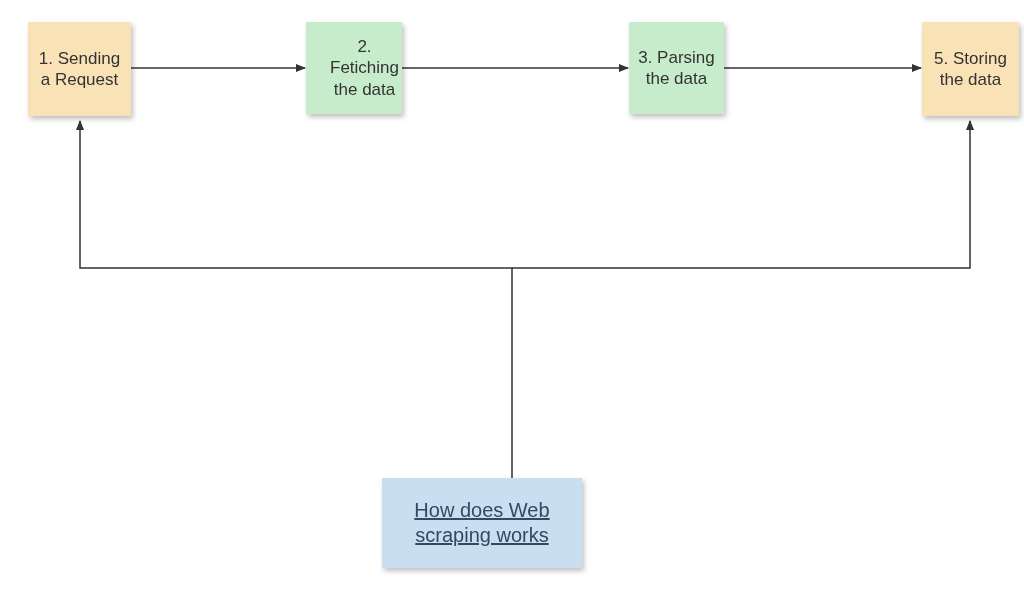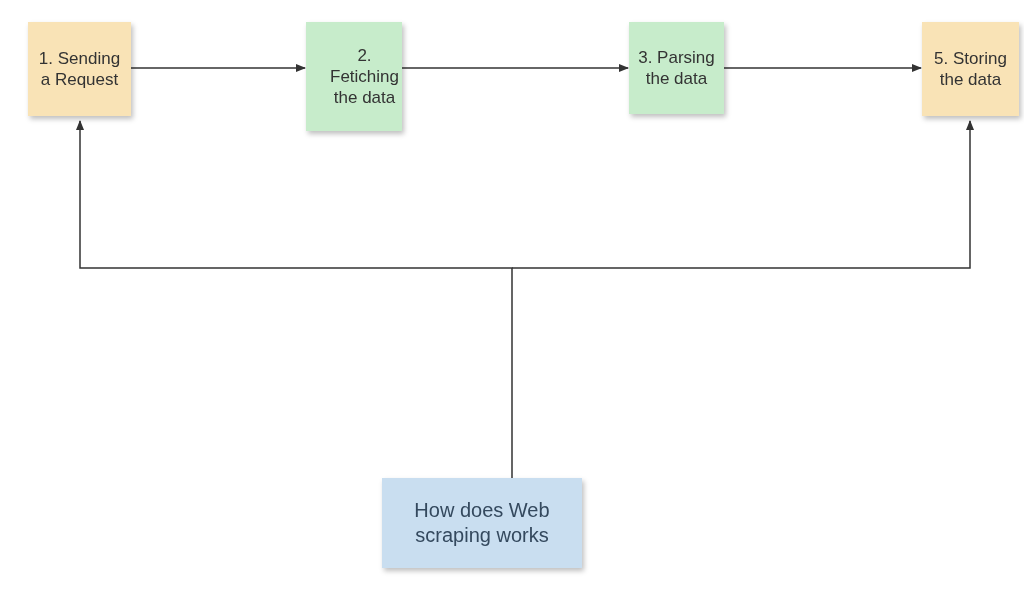--- a/index.html
+++ b/index.html
@@ -24,20 +24,21 @@
     color: #333;
     padding: 6px 8px;
     box-shadow: 2px 3px 5px rgba(0,0,0,0.25);
   }
   .yellow { background: #f9e3b6; }
   .green  { background: #c7eccb; }
   .blue   {
     background: #c9def0;
     font-size: 20px;
     color: #34495e;
+    text-decoration: underline;
   }
   svg.connectors {
     position: absolute;
     left: 0; top: 0;
     width: 1024px; height: 613px;
     pointer-events: none;
   }
 </style>
 </head>
 <body>
@@ -57,21 +58,21 @@
 
   <polyline points="512,478 512,268 80,268 80,121" fill="none" stroke="#333" stroke-width="1.5" marker-end="url(#arrowhead)"></polyline>
 
   <polyline points="512,268 970,268 970,121" fill="none" stroke="#333" stroke-width="1.5" marker-end="url(#arrowhead)"></polyline>
 </svg>
 
 <div class="note yellow" style="left:28px; top:22px; width:103px; height:94px;">
   <span>1. Sending a Request</span>
 </div>
 
-<div class="note green" style="left:306px; top:22px; width:96px; height:109px;padding-left:29px;">
+<div class="note green" style="left:306px; top:22px; width:96px; height:92px;padding-left:29px;">
   <span>2. Fetiching the data</span>
 </div>
 
 <div class="note green" style="left:629px; top:22px; width:95px; height:92px;">
   <span>3. Parsing the data</span>
 </div>
 
 <div class="note yellow" style="left:922px; top:22px; width:97px; height:94px;">
   <span>5. Storing the data</span>
 </div>

